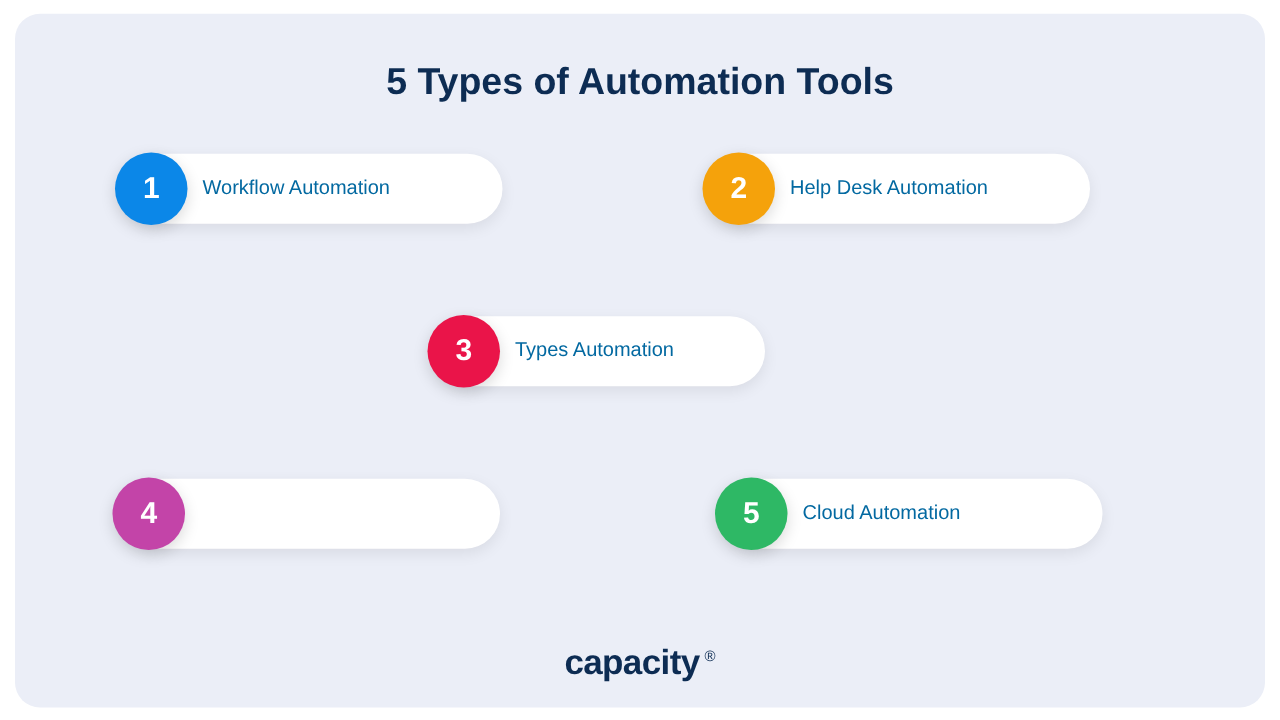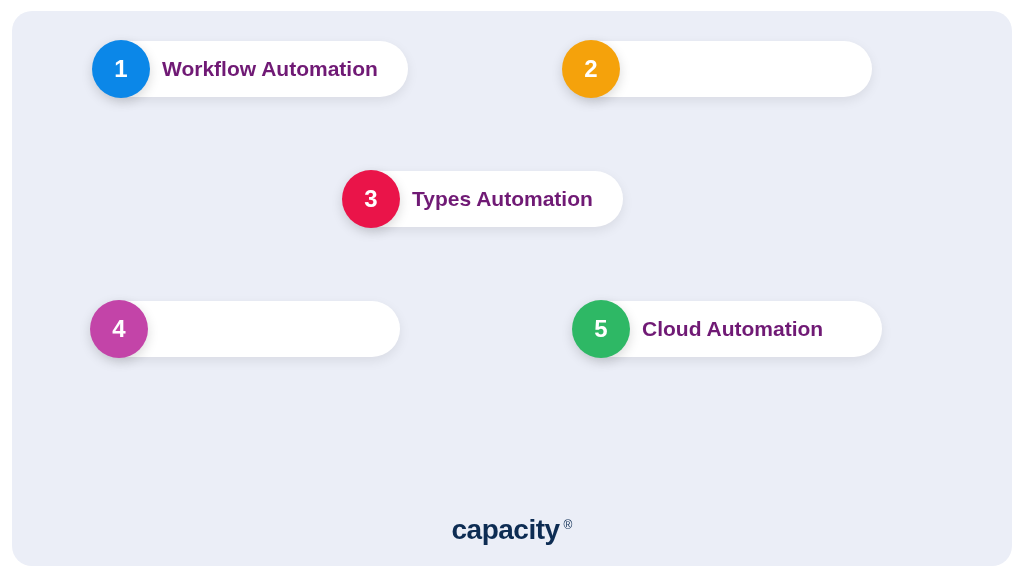--- a/index.html
+++ b/index.html
@@ -61,23 +61,23 @@
       border-radius: 50%;
       display: flex;
       align-items: center;
       justify-content: center;
       color: #ffffff;
       font-size: 24px;
       font-weight: 700;
       box-shadow: 0 4px 12px rgba(0,0,0,0.15);
     }
     .label {
-      color: #701a75;
-      font-size: 21px;
-      font-weight: 700;
+      color: #0369a1;
+      font-size: 16px;
+      font-weight: 400;
       white-space: nowrap;
     }
     .item-1 { top: 0; left: 30px; }
     .item-2 { top: 0; left: 500px; }
     .item-3 { top: 130px; left: 280px; }
     .item-4 { top: 260px; left: 28px; }
     .item-5 { top: 260px; left: 510px; }
     .item-3 .pill { min-width: 260px; }
     .item-5 .pill { min-width: 300px; }
 
@@ -101,33 +101,35 @@
       color: #0d2c53;
       font-size: 12px;
       position: relative;
       top: -10px;
     }
   </style>
 </head>
 <body>
 
 <div class="container">
+  <h1 class="title">5 Types of Automation Tools</h1>
 
   <div class="items-area">
 
     <div class="item item-1">
       <div class="pill">
         <div class="circle" style="background:#0b87e8">1</div>
         <span class="label">Workflow Automation</span>
       </div>
     </div>
 
     <div class="item item-2">
       <div class="pill">
         <div class="circle" style="background:#f5a20b">2</div>
+        <span class="label">Help Desk Automation</span>
       </div>
     </div>
 
     <div class="item item-3">
       <div class="pill">
         <div class="circle" style="background:#ea1449">3</div>
         <span class="label">Types Automation</span>
       </div>
     </div>
 

